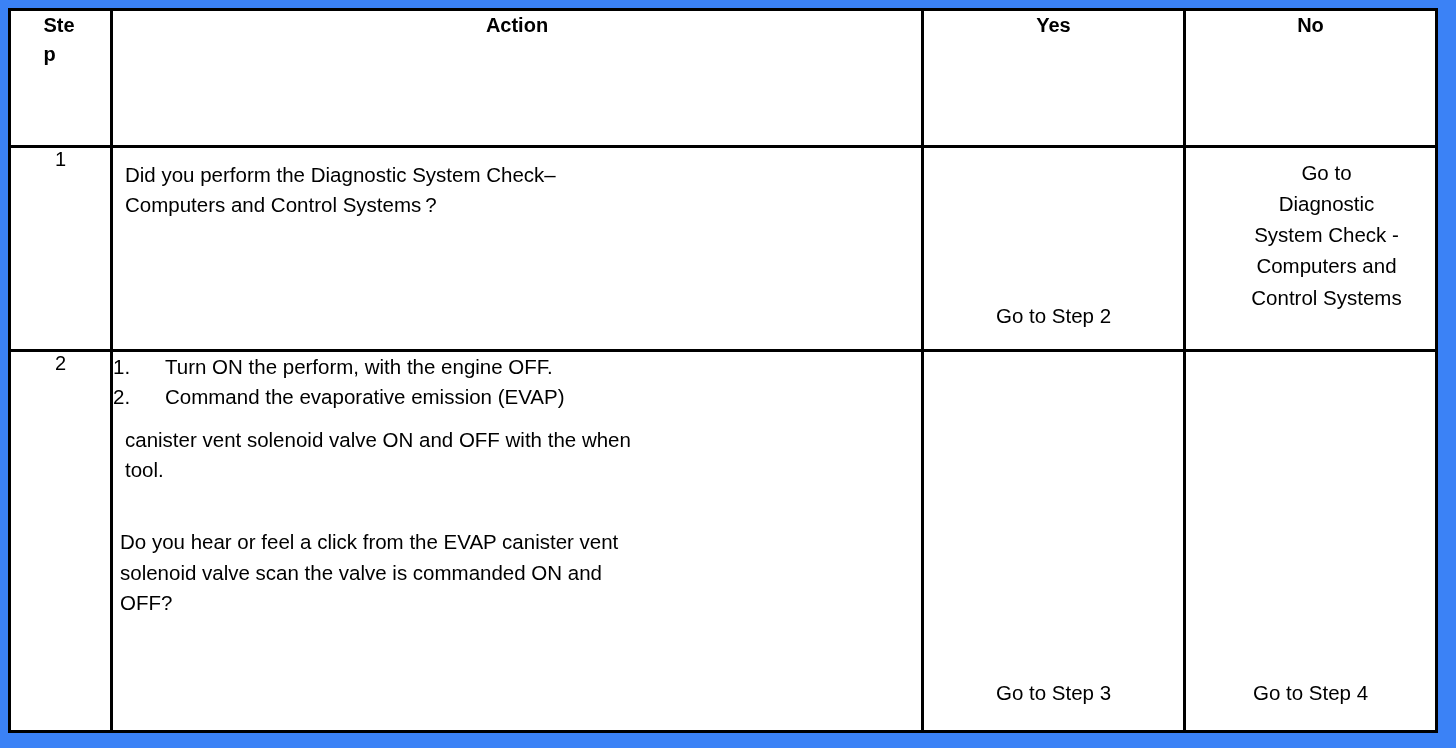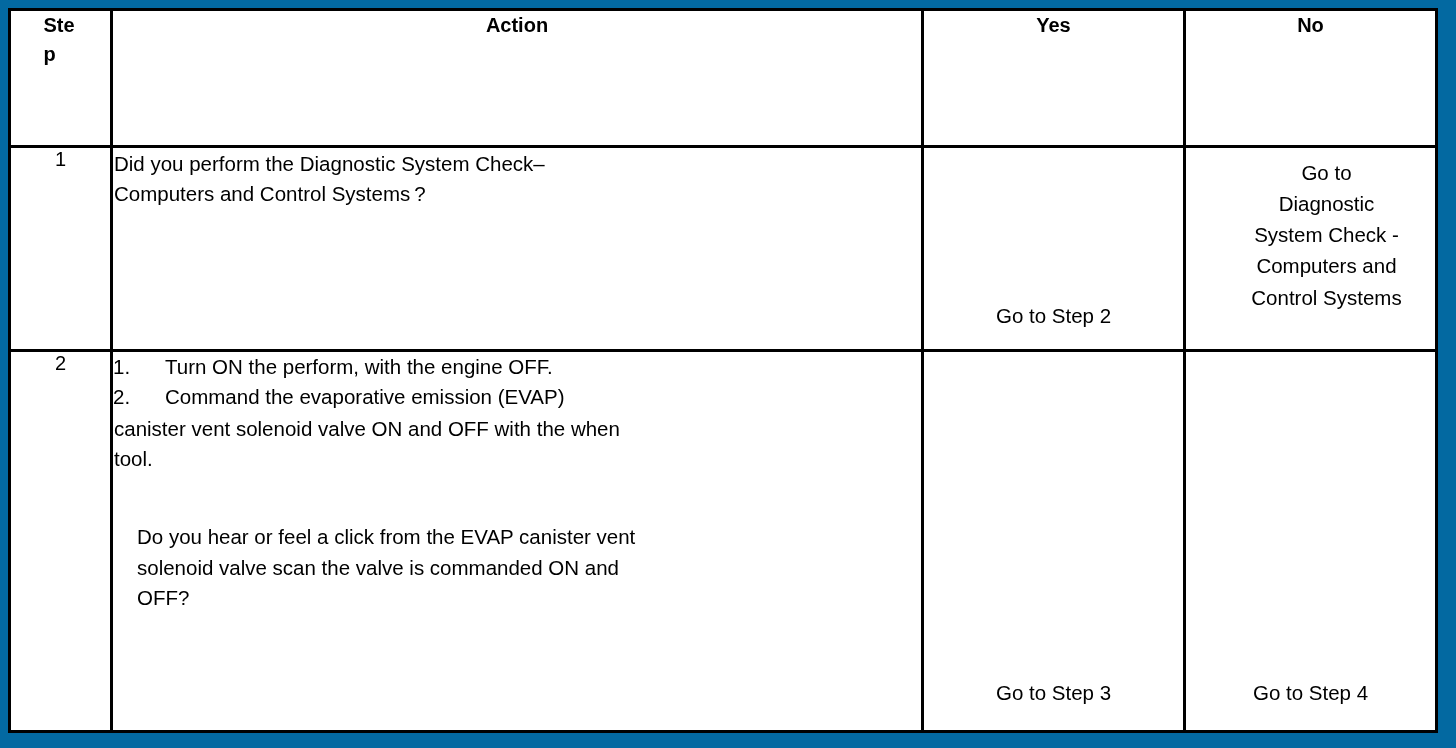--- a/index.html
+++ b/index.html
@@ -12,21 +12,21 @@
     height: 748px;
     font-family: "Liberation Sans", sans-serif;
     color: #000000;
     overflow: hidden;
   }
 
   .sheet {
     position: relative;
     width: 1456px;
     height: 748px;
-    background: #0369a1;
+    background: #3b82f6;
   }
 
   table.diag-table {
     position: absolute;
     left: 8px;
     top: 8px;
     width: 1427px;
     border-collapse: collapse;
     table-layout: fixed;
     background: #ffffff;
@@ -109,21 +109,21 @@
   
   .row2 .cell-step { height: 378px; }
   .row2 .cell-yes,
   .row2 .cell-no {
     vertical-align: bottom;
     padding-bottom: 22px;
   }
 
   
   .action-para {
-    margin: 1px;
+    margin: 12px;
   }
 
   ol.action-list {
     margin: 0;
     padding: 0;
     list-style: none;
   }
   ol.action-list li {
     position: relative;
     padding-left: 52px;
@@ -135,21 +135,21 @@
     top: 0;
     width: 34px;
     text-align: left;
   }
 
   .action-gap {
     height: 30px;
   }
 
   .q-para {
-    margin: 17px;
+    margin: 0;
     padding-left: 7px;
   }
 
   .nobreak { white-space: nowrap; }
 </style>
 </head>
 <body>
 
 <div class="sheet">
 

